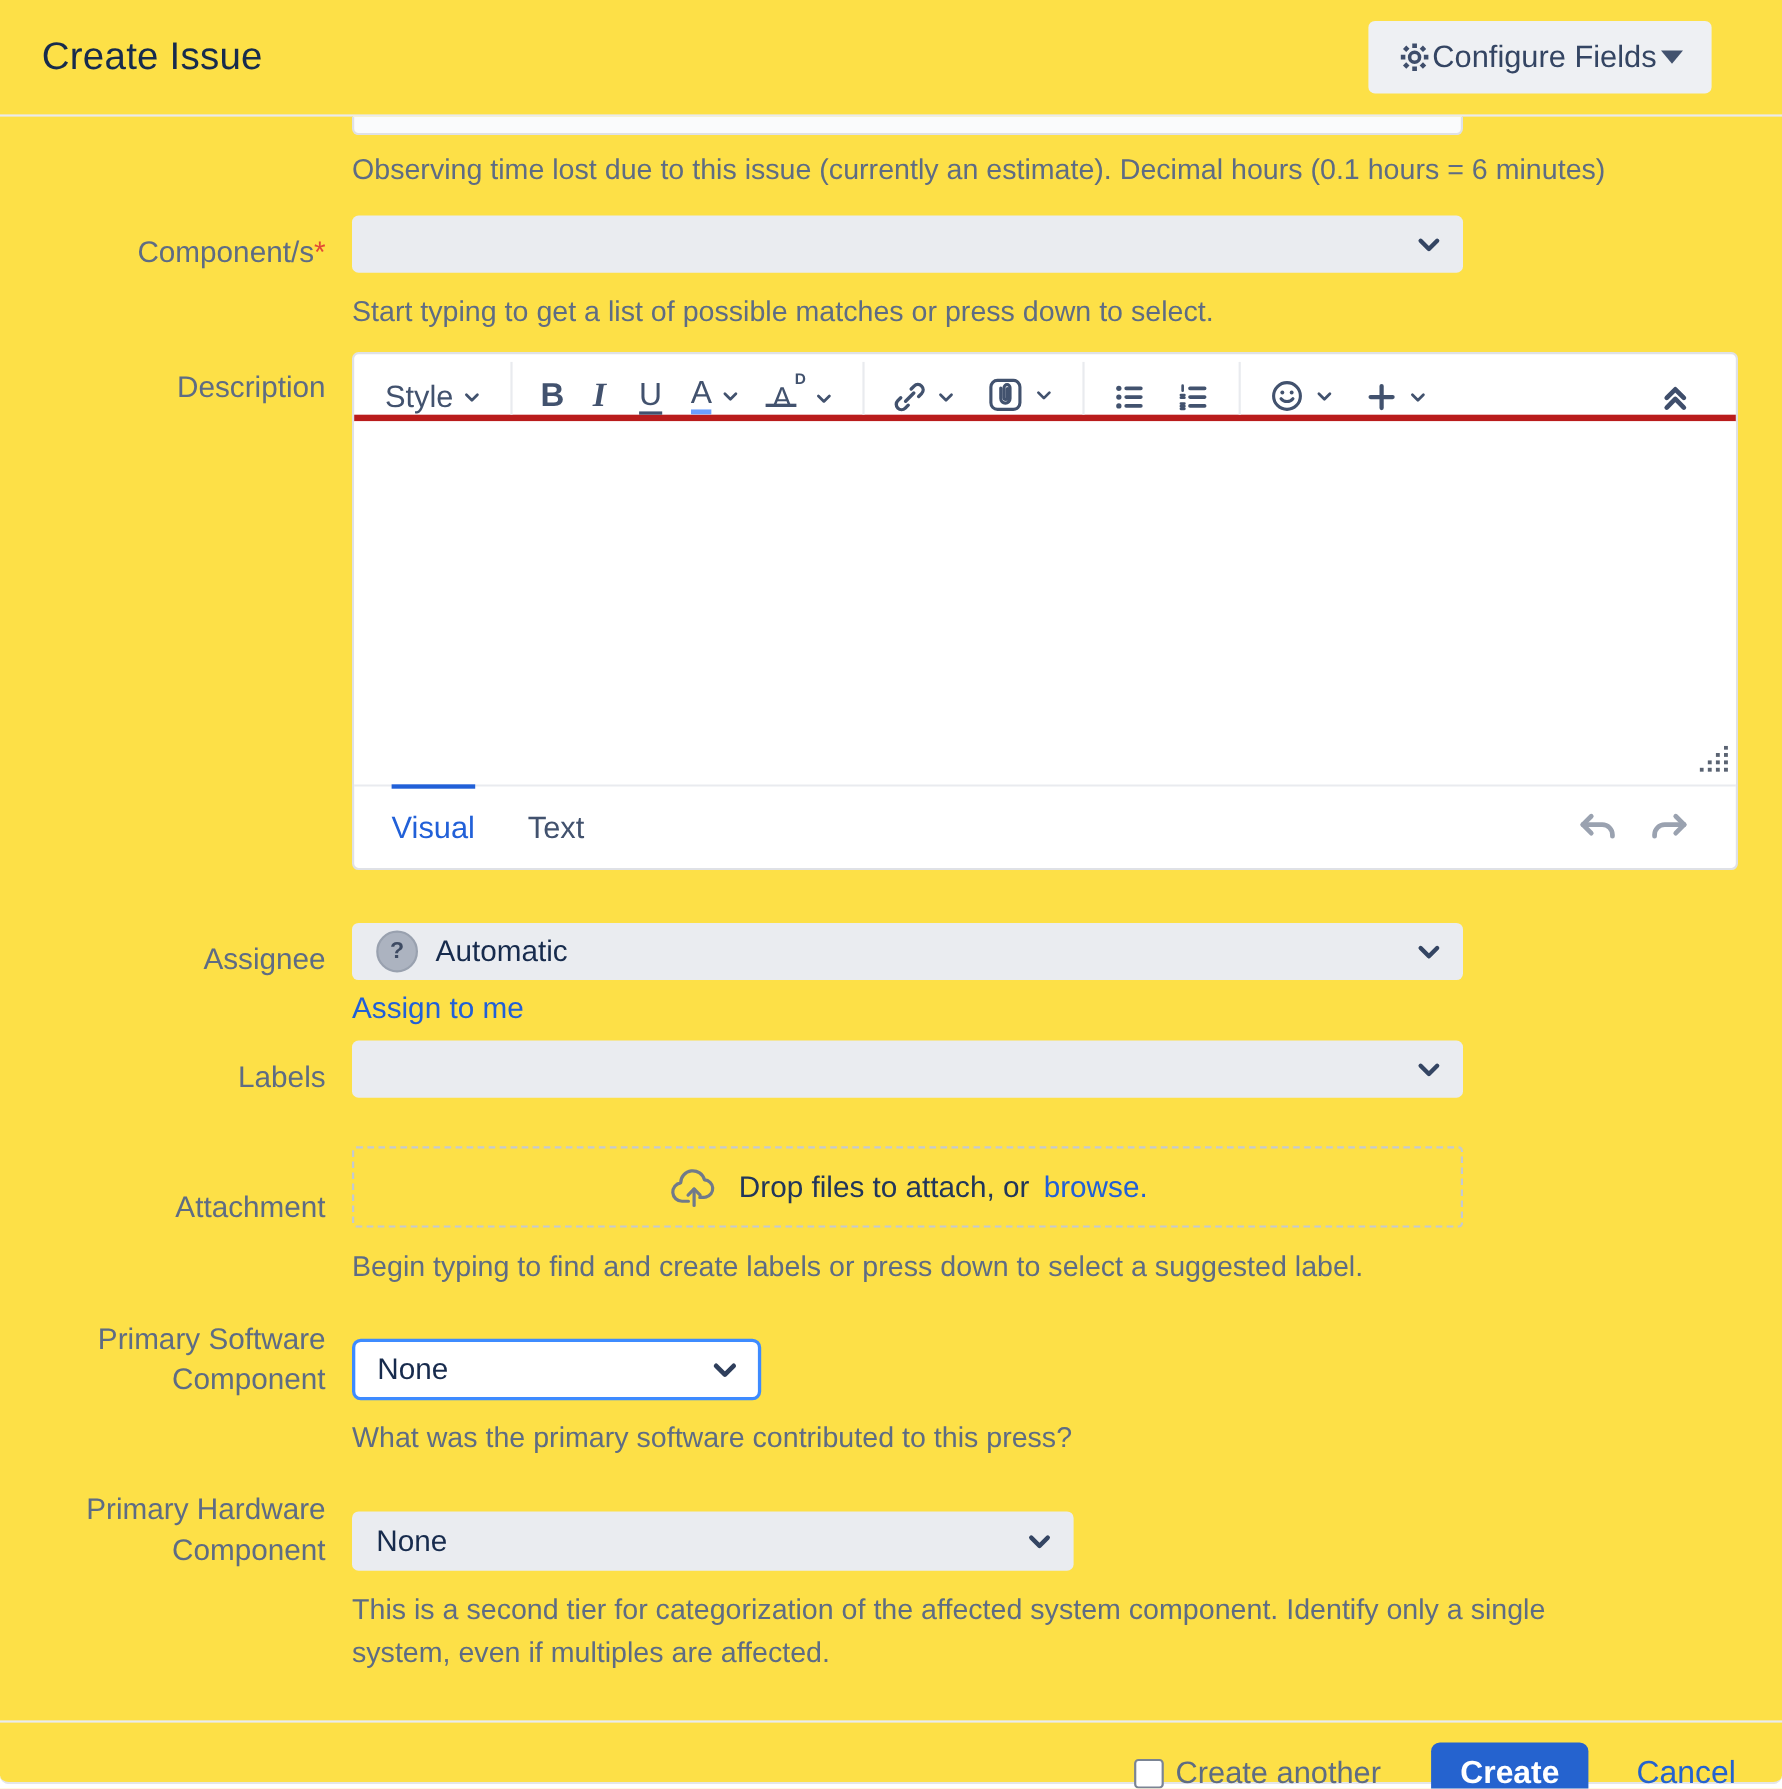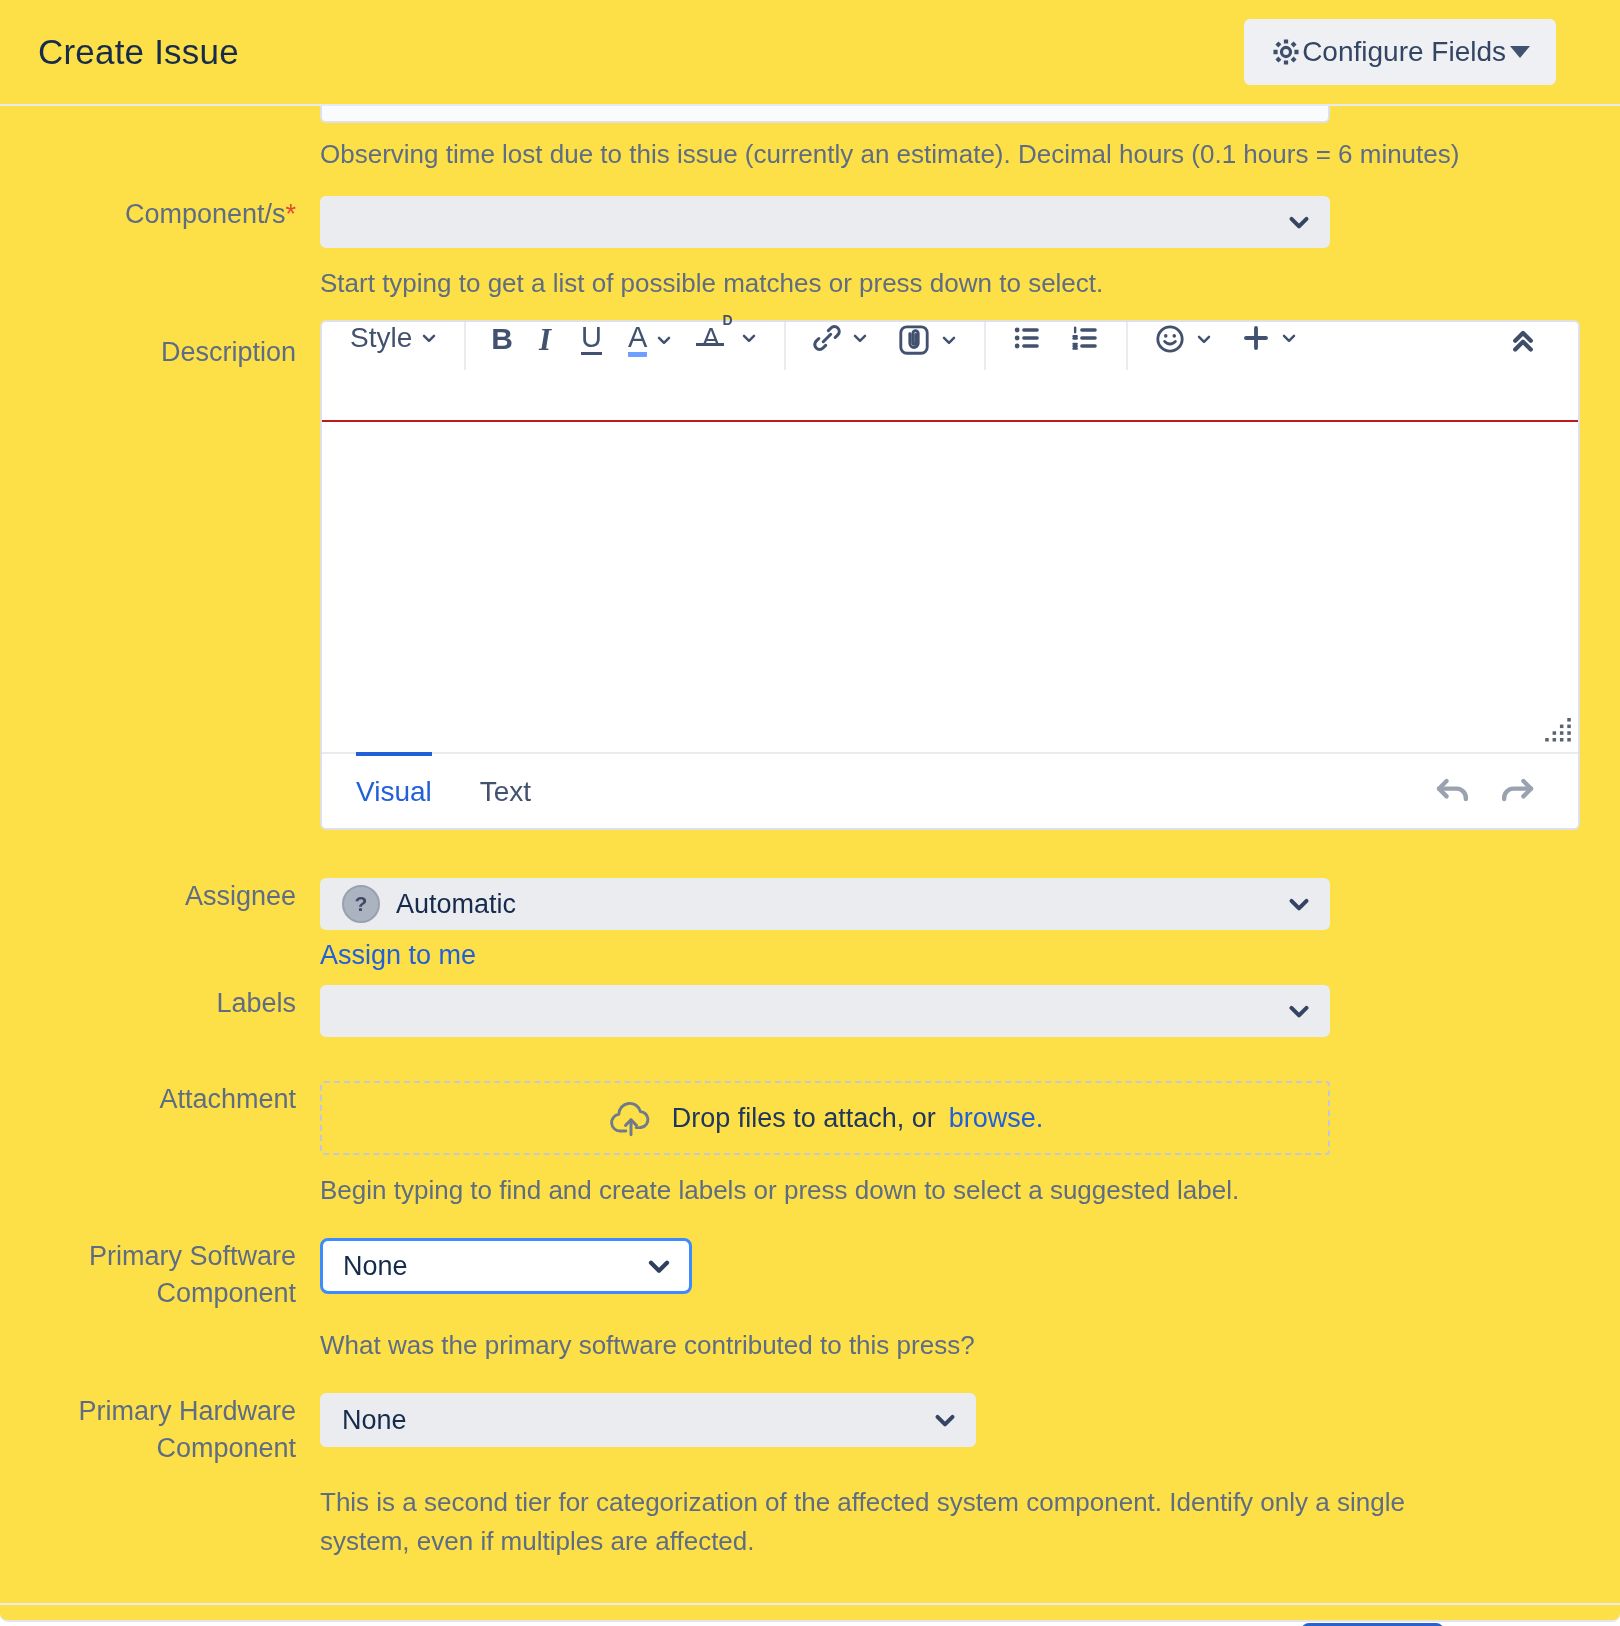--- a/index.html
+++ b/index.html
@@ -19,40 +19,40 @@
   .cfg-btn { display:flex; align-items:center; background:#EEF0F3;
     border:none; border-radius:6px; height:66px; padding:0 26px;
     font-size:28px; color:#344563; font-weight:500; cursor:pointer;
     font-family:inherit; }
   .caret-down { width:0; height:0; border-left:10px solid transparent;
     border-right:10px solid transparent; border-top:12px solid #42526E; margin-left:4px; }
   .hdr-divider { height:2px; background:#E9EAEE; }
 
   
   main { padding-left:38px; }
-  .row { display:flex; align-items:flex-start; }
+  .row { display:flex; align-items:flex-end; }
   .row.top { align-items:flex-start;margin-top:17px; }
   .lbl { width:258px; flex:none; text-align:right; color:#5E6C84;
     font-size:27px; line-height:37px; margin-right:24px; }
   .fld { flex:1; min-width:0; }
   .help { font-size:26px; color:#5E6C84; line-height:39px; }
   .req { color:#E34935; }
 
   .partial-input { width:1010px; height:17px; background:#FAFBFC;
     border:2px solid #DFE1E6; border-top:none; border-radius:0 0 6px 6px; }
 
   .select { position:relative; width:1010px; height:52px; background:#EAECF0;
     border-radius:6px; display:flex; align-items:center;
     padding:0 64px 0 22px; font-size:27px; color:#172B4D; cursor:pointer; }
   .select .chev { position:absolute; right:16px; top:50%; transform:translateY(-50%); display:flex; }
 
   
   .editor { width:1260px; border:2px solid #DFE1E6; border-radius:6px; background:#fff; }
-  .toolbar { height:100px; display:flex; align-items:flex-start; padding:0 22px;
-    border-bottom:2px solid #b91c1c; color:#42526E; }
+  .toolbar { height:61px; display:flex; align-items:flex-end; padding:0 22px;
+    border-bottom:6px solid #b91c1c; color:#42526E; }
   .tb-btn { display:flex; align-items:center; gap:7px; margin:0 13px;
     background:none; border:none; color:#42526E; font-family:inherit;
     font-size:28px; cursor:pointer; }
   .tb-sep { width:2px; height:48px; background:#E9EBEF; margin:0 12px; flex:none; }
   .glyph-b { font-weight:700; font-size:30px; }
   .glyph-i { font-family:"Liberation Serif","DejaVu Serif",serif;
     font-style:italic; font-weight:700; font-size:31px; padding-right:4px; }
   .glyph-u { font-size:29px; font-weight:500; border-bottom:3px solid #42526E; line-height:30px; }
   .glyph-a { font-size:29px; font-weight:500; border-bottom:5px solid #6C9FFF;
     border-radius:1px; line-height:30px; }

